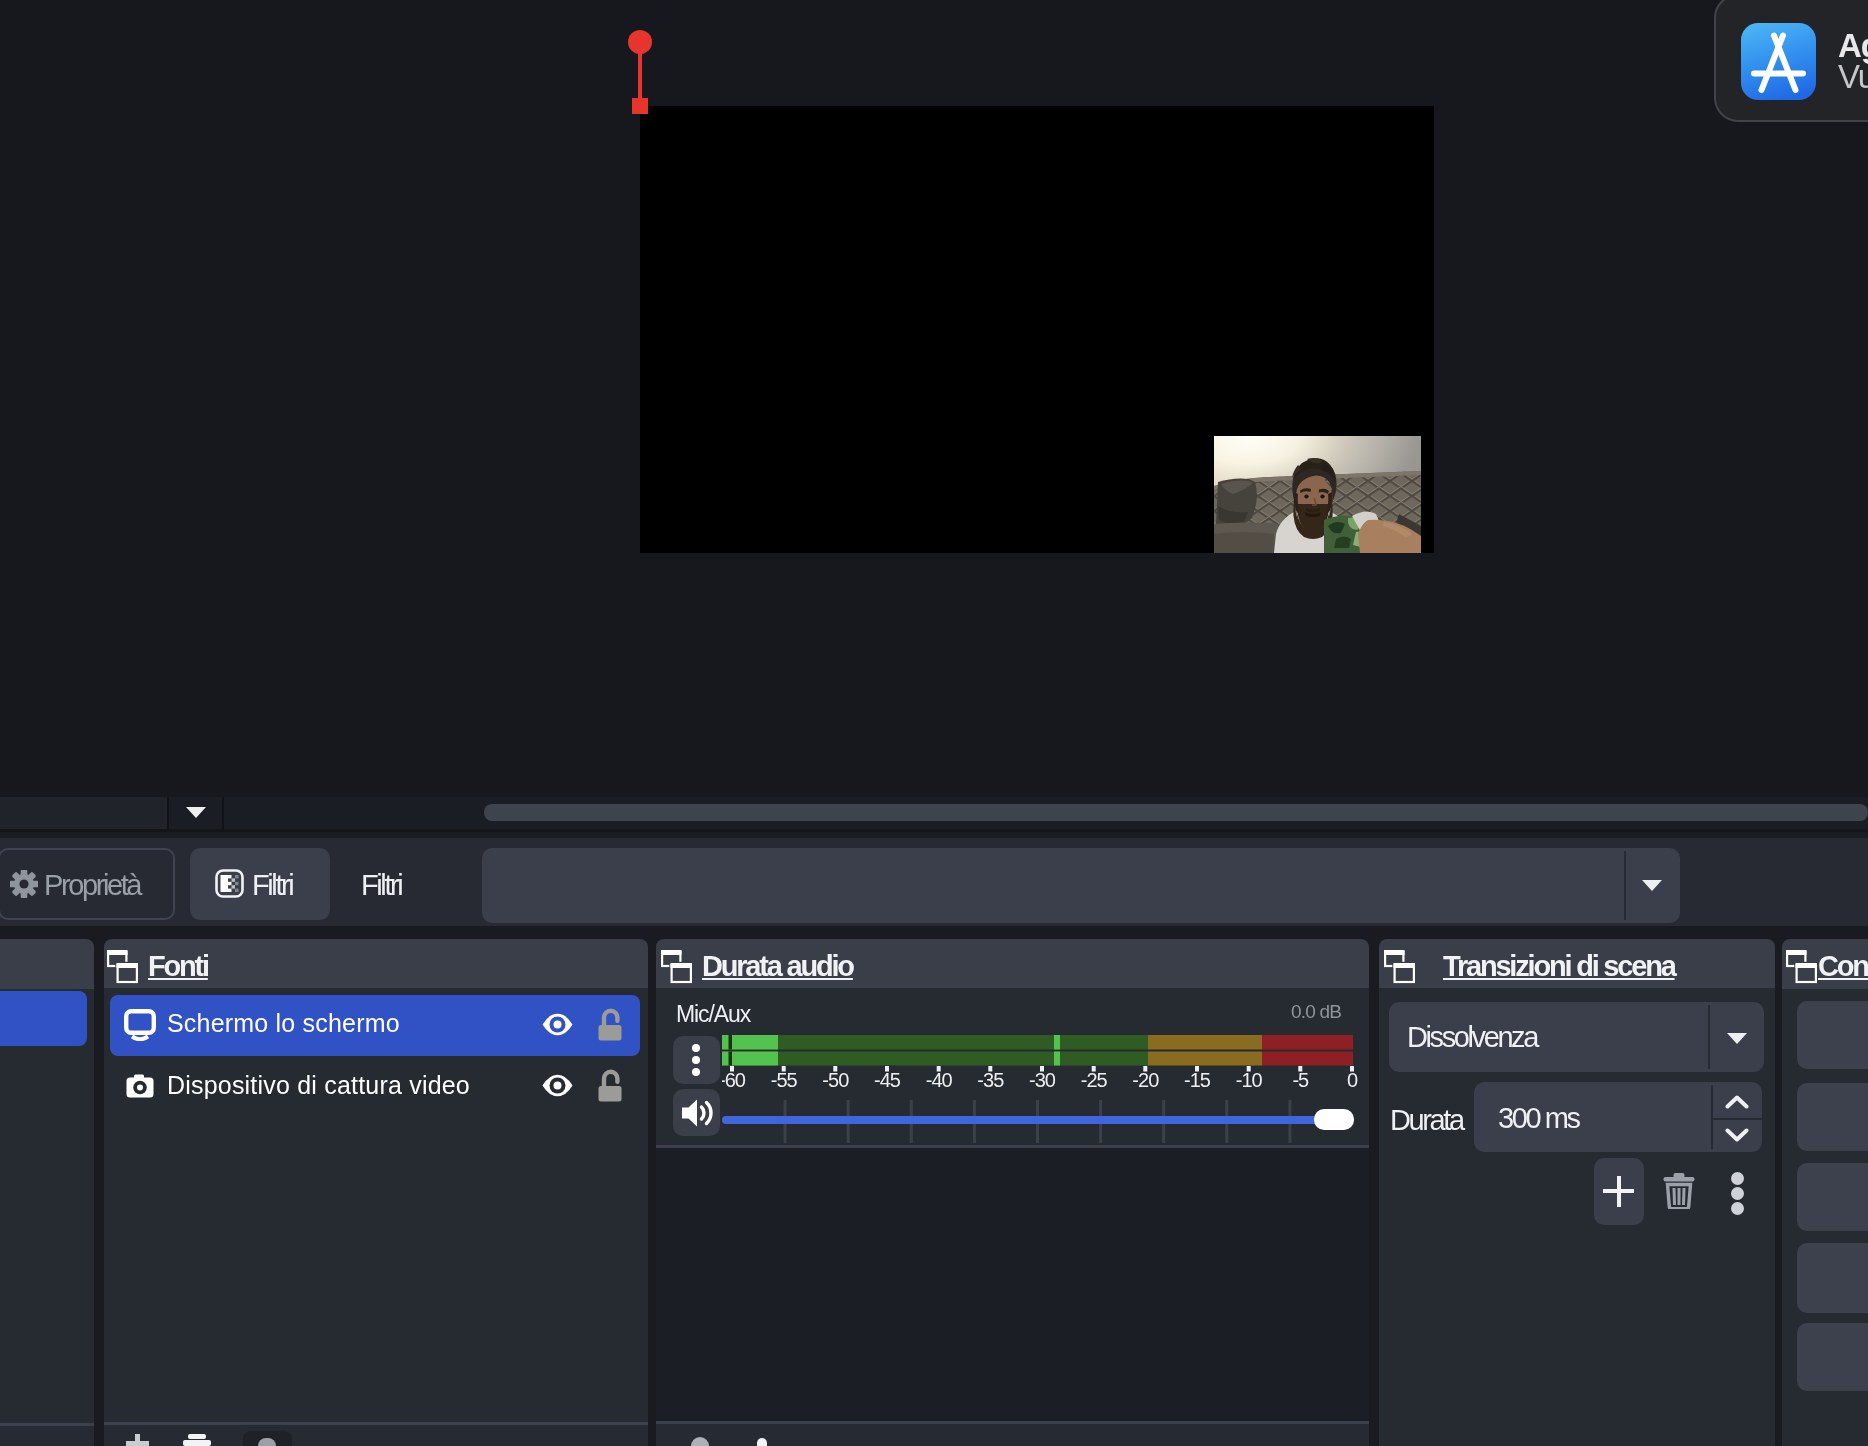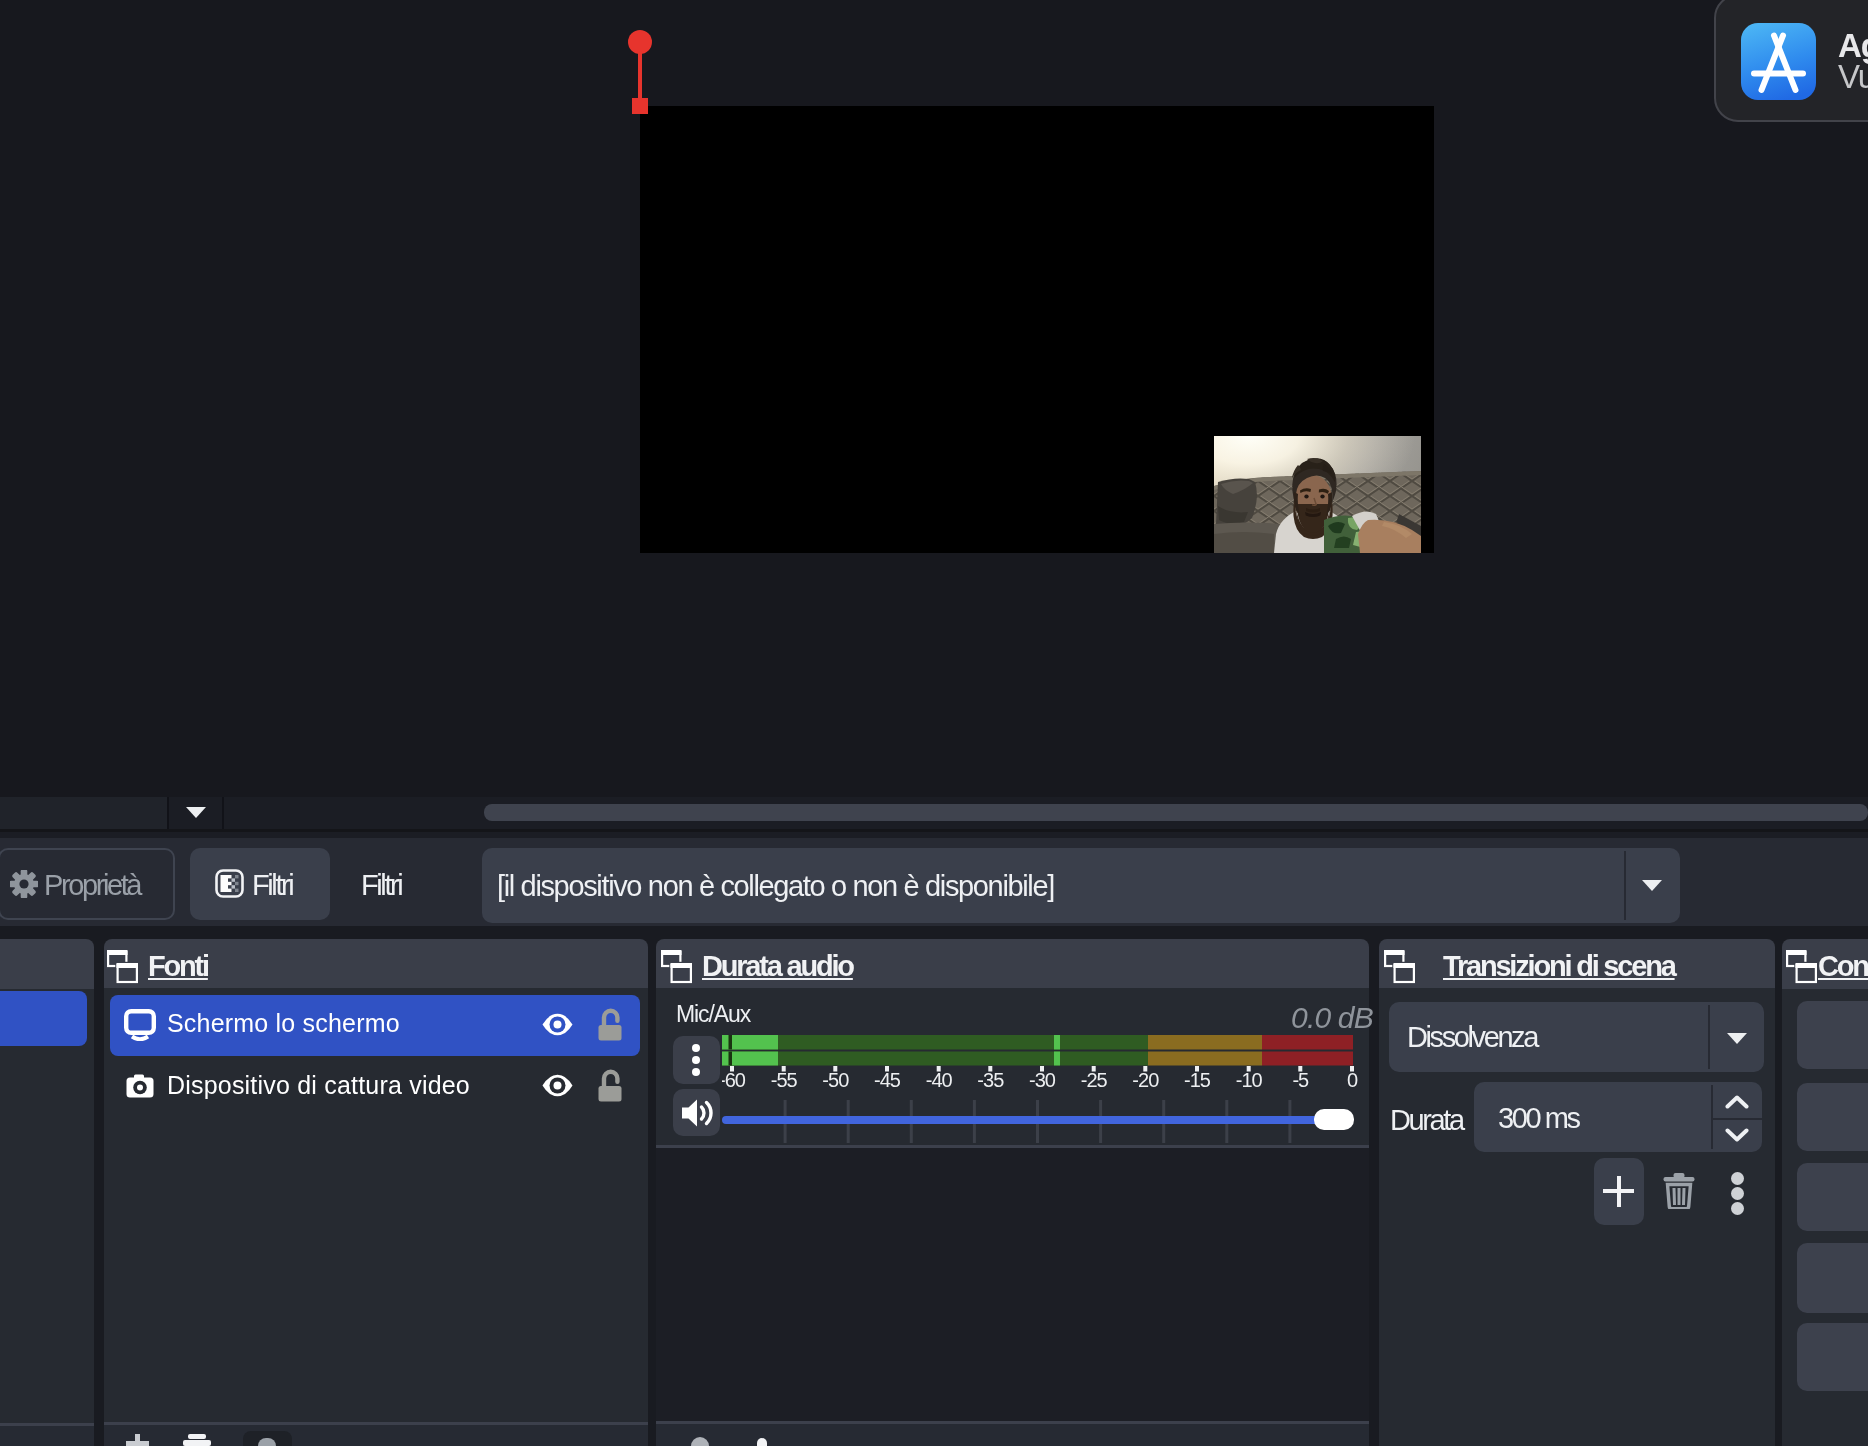--- a/index.html
+++ b/index.html
@@ -170,21 +170,20 @@
     <g fill="#7e848d">
       <rect x="20" y="6" width="3.5" height="3.4"></rect>
           <rect x="20" y="12.8" width="3.5" height="3.4"></rect>
           <rect x="20" y="19.6" width="3.5" height="3.4"></rect>
     </g>
   </svg>
   </div>
   <div class="abs t29" style="left:252px;top:869px;">Filtri</div>
   <div class="abs t29" style="left:361px;top:869px;">Filtri</div>
   <div class="abs" style="left:482px;top:848px;width:1198px;height:75px;background:#3a3f4b;border-radius:10px;"></div>
-  <div class="abs t29" style="left:497px;top:870px;letter-spacing:-1.35px;">[il dispositivo non è collegato o non è disponibile]</div>
   <div class="abs" style="left:1624px;top:851px;width:2px;height:69px;background:#272a33;"></div>
   <div class="abs" style="left:1642px;top:880px;width:0;height:0;border-left:10px solid transparent;border-right:10px solid transparent;border-top:11px solid #edeff1;"></div>
 
   <div class="abs" style="left:0;top:926px;width:1868px;height:520px;background:#191b21;"></div>
 
   <div class="abs" style="left:0;top:939px;width:94px;height:50px;background:#3a3e49;border-top-right-radius:8px;"></div>
   <div class="abs" style="left:0;top:989px;width:94px;height:434px;background:#262a31;"></div>
   <div class="abs" style="left:0;top:991px;width:87px;height:55px;background:#3052c4;border-top-right-radius:8px;border-bottom-right-radius:8px;"></div>
   <div class="abs" style="left:0;top:1423px;width:94px;height:3px;background:#3c404c;"></div>
   <div class="abs" style="left:0;top:1426px;width:94px;height:20px;background:#262a33;"></div>
@@ -262,21 +261,21 @@
     <rect x="0" y="0" width="20.5" height="5" fill="#fff"></rect>
     <rect x="1.1" y="2" width="18.3" height="14" fill="none" stroke="#fff" stroke-width="2.2"></rect>
     <rect x="8.3" y="11.8" width="22.7" height="22.2" fill="#3a3e49"></rect>
     <rect x="9.5" y="13" width="21.5" height="5" fill="#fff"></rect>
     <rect x="10.6" y="15" width="19.3" height="17" fill="none" stroke="#fff" stroke-width="2.2"></rect>
   </svg>
   </div>
   <div class="abs ttl" style="left:702px;top:950px;">Durata audio</div>
   <div class="abs" style="left:656px;top:988px;width:713px;height:157px;background:#262a31;"></div>
   <div class="abs" style="left:676px;top:1001px;font-size:23px;color:#edeff2;letter-spacing:-1.1px;">Mic/Aux</div>
-  <div class="abs" style="left:1291px;top:1001px;font-size:30px;color:#8f949b;letter-spacing:-0.8px;font-style:italic;">0.0 dB</div>
+  <div class="abs" style="left:1291px;top:1001px;font-size:19px;color:#8f949b;letter-spacing:-0.8px;">0.0 dB</div>
 
   <div class="abs" id="meter" style="left:722px;top:1035px;width:631px;height:31px;">
   <svg width="631" height="31" viewBox="0 0 631 31">
     <g>
       <rect x="0" y="0" width="426" height="14.5" fill="#2f5c22"></rect>
       <rect x="426" y="0" width="114" height="14.5" fill="#8a6c20"></rect>
       <rect x="540" y="0" width="91" height="14.5" fill="#8e2025"></rect>
       <rect x="0" y="0" width="56" height="14.5" fill="#53c24e"></rect>
       <rect x="6.5" y="0" width="3.5" height="14.5" fill="#1a3311"></rect>
       <rect x="332" y="0" width="6" height="14.5" fill="#53c24e"></rect>

